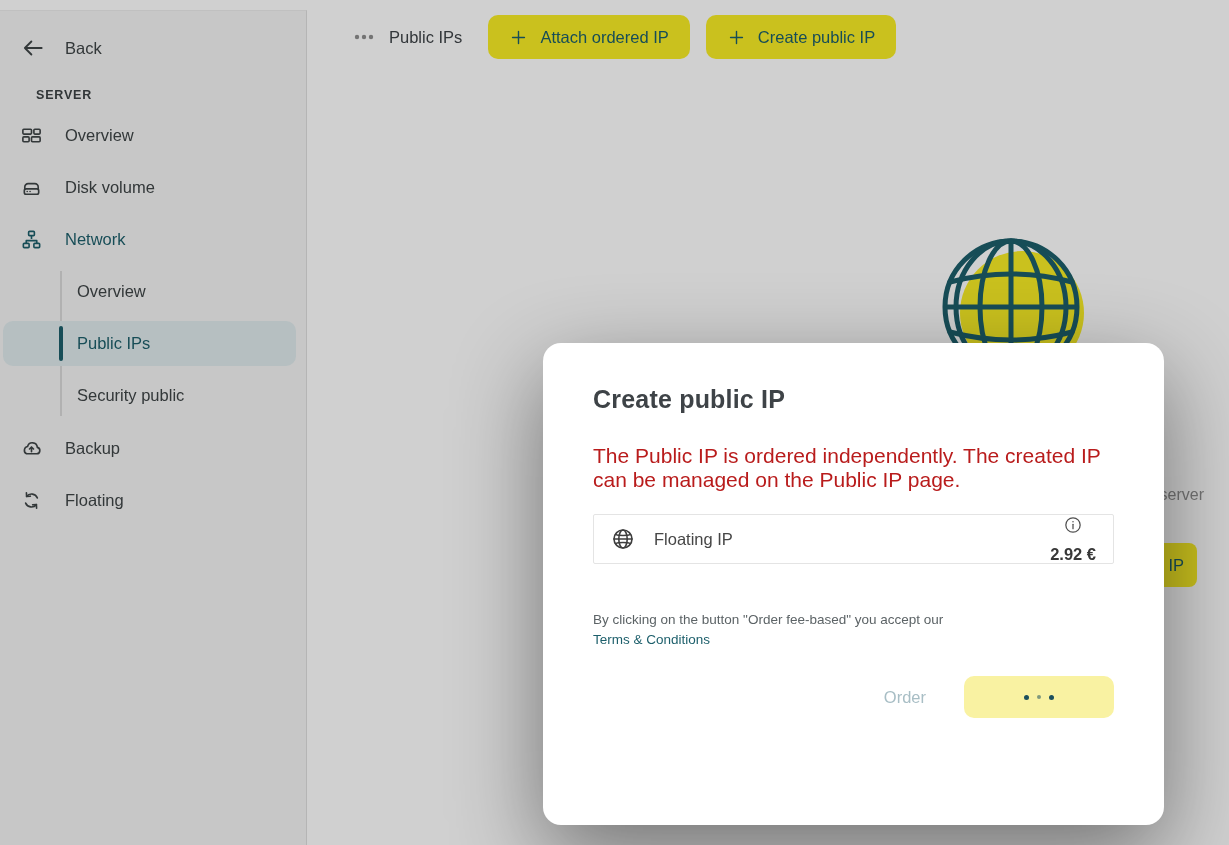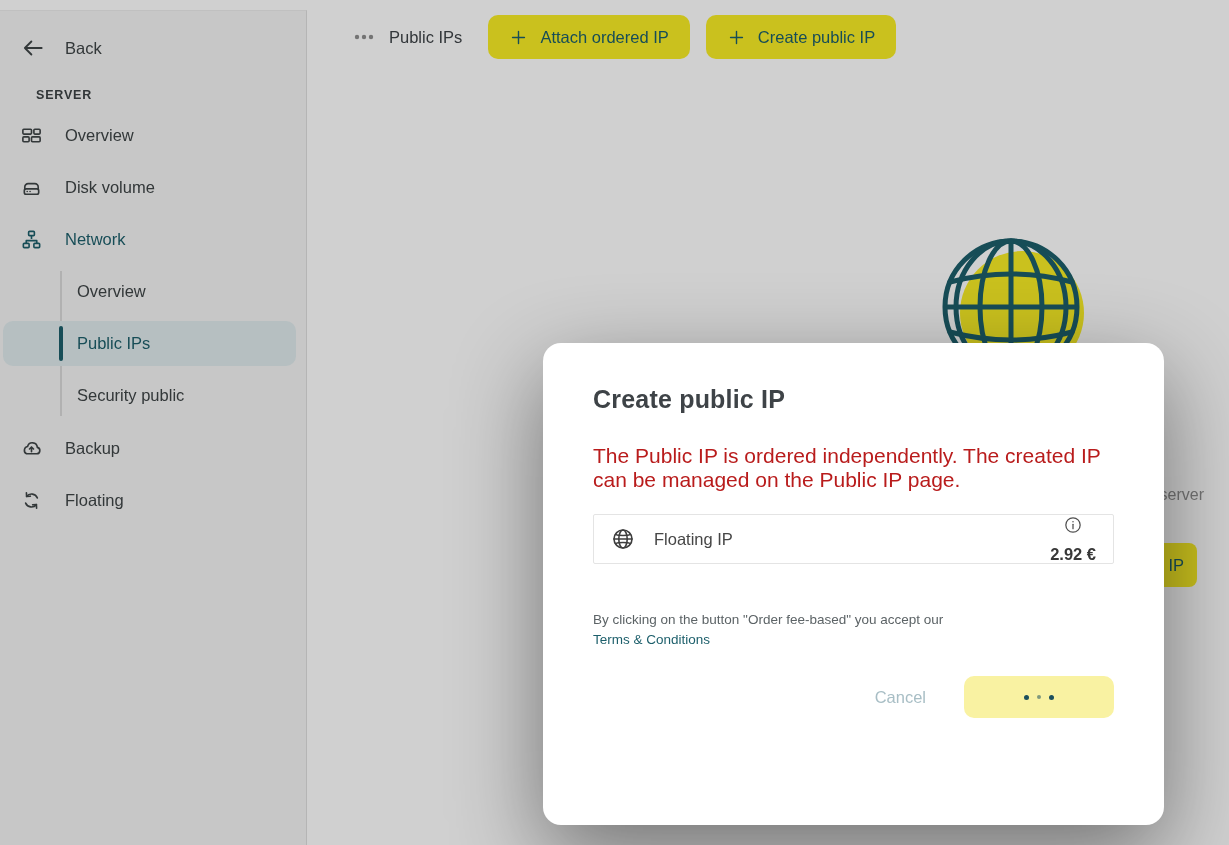--- a/index.html
+++ b/index.html
@@ -207,21 +207,21 @@
         <span class="option-price">2.92 €</span>
       </span>
     </div>
 
     <div class="terms">
       <span>By clicking on the button "Order fee-based" you accept our</span>
       <a class="terms-link">Terms &amp; Conditions</a>
     </div>
 
     <div class="actions">
-      <button class="cancel-btn">Cancel</button>
+      <button class="cancel-btn">Order</button>
       <button class="order-btn">
         <span class="dot"></span>
         <span class="dot mid"></span>
         <span class="dot"></span>
       </button>
     </div>
   </section>
 
 </div>
 

